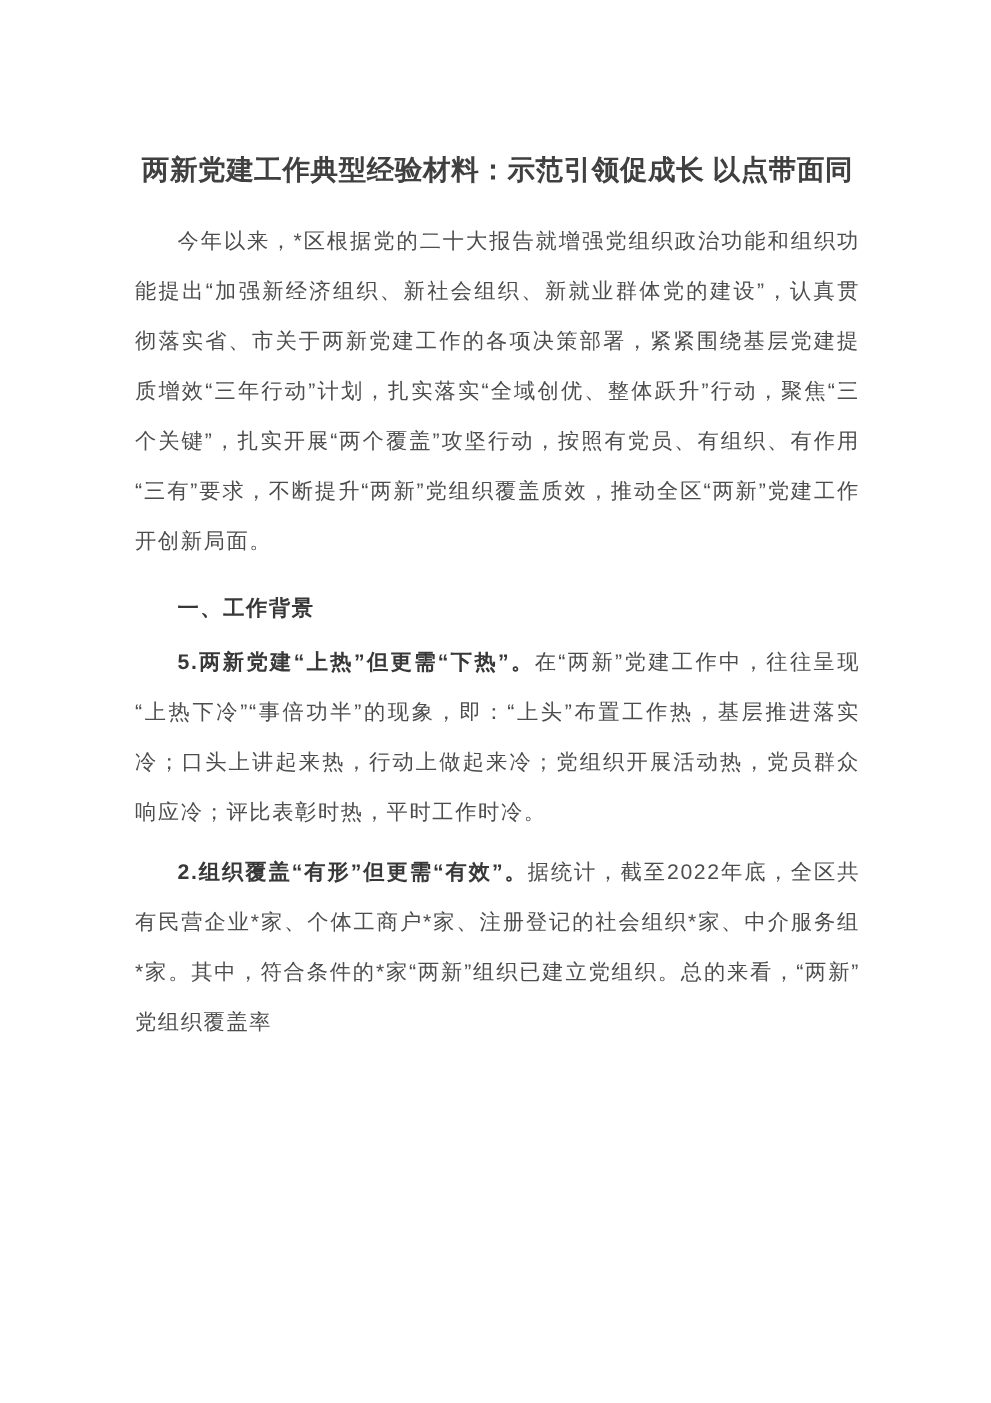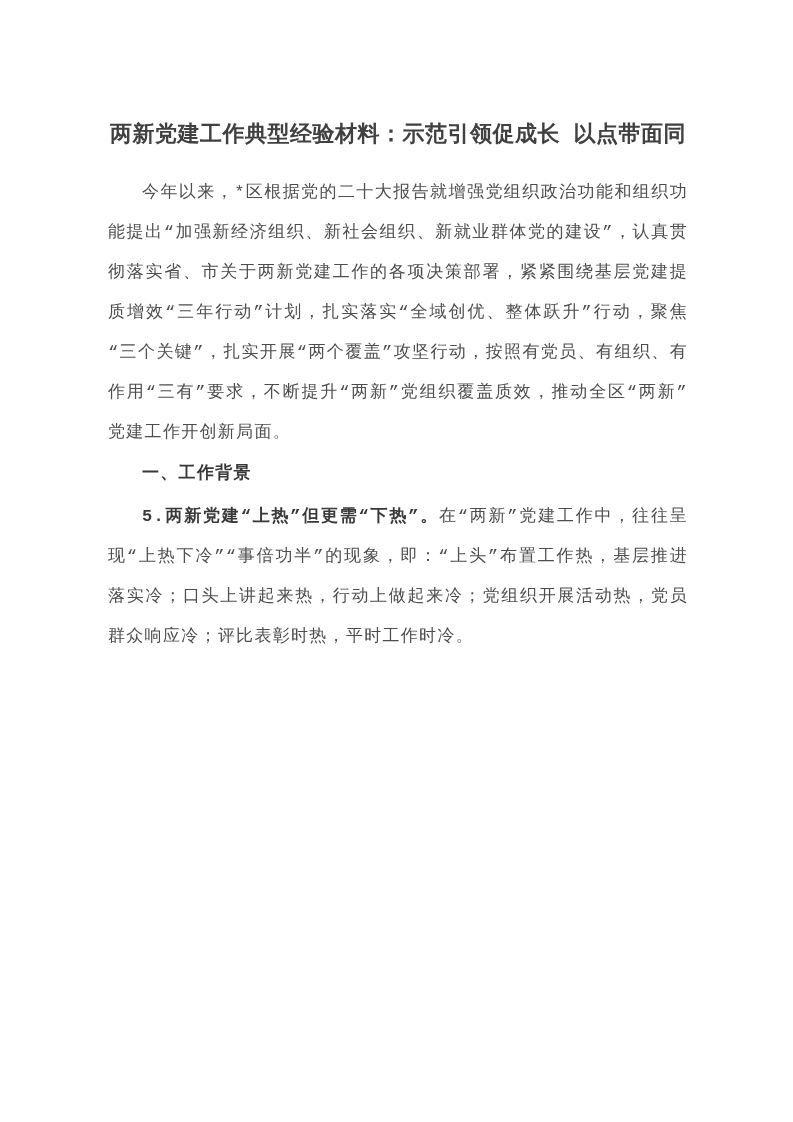--- a/index.html
+++ b/index.html
@@ -7,21 +7,21 @@
     padding: 0;
     background: #ffffff;
   }
   .page {
     position: relative;
     width: 793px;
     height: 996px;
     background: #ffffff;
     overflow: hidden;
     margin: 0 auto;
-    font-family: Liberation Mono, monospace;
+    font-family: Liberation Sans, sans-serif;
   }
   .content {
     padding: 114px 105px 0 108px;
   }
   .doc-title {
     font-size: 22px;
     line-height: 44px;
     font-weight: bold;
     color: #404040;
     text-align: center;
@@ -37,21 +37,21 @@
     color: #4d4d4d;
     letter-spacing: 1.3px;
     text-align: justify;
     text-justify: inter-character;
     text-indent: 2em;
   }
   .doc-body p + p {
     margin-top: 3px;
   }
   .para.heading {
-    margin-top: 1px;
+    margin-top: 14px;
     font-weight: bold;
     color: #383838;
   }
   .para.body + .para.body {
     margin-top: 8px;
   }
   .run {
     color: inherit;
   }
   .run.bold {
@@ -64,15 +64,16 @@
 
 <div class="page">
   <div class="content">
     <div class="doc-title">
       <div>两新党建工作典型经验材料：示范引领促成长 以点带面同</div>
     </div>
     <div class="doc-body">
         <p class="para body"><span class="run">今年以来，*区根据党的二十大报告就增强党组织政治功能和组织功能提出“加强新经济组织、新社会组织、新就业群体党的建设”，认真贯彻落实省、市关于两新党建工作的各项决策部署，紧紧围绕基层党建提质增效“三年行动”计划，扎实落实“全域创优、整体跃升”行动，聚焦“三个关键”，扎实开展“两个覆盖”攻坚行动，按照有党员、有组织、有作用“三有”要求，不断提升“两新”党组织覆盖质效，推动全区“两新”党建工作开创新局面。</span></p>
         <p class="para heading"><span class="run bold">一、工作背景</span></p>
         <p class="para body"><span class="run bold">5.两新党建“上热”但更需“下热”。</span><span class="run">在“两新”党建工作中，往往呈现“上热下冷”“事倍功半”的现象，即：“上头”布置工作热，基层推进落实冷；口头上讲起来热，行动上做起来冷；党组织开展活动热，党员群众响应冷；评比表彰时热，平时工作时冷。</span></p>
+        <p class="para body"><span class="run bold">2.组织覆盖“有形”但更需“有效”。</span><span class="run">据统计，截至2022年底，全区共有民营企业*家、个体工商户*家、注册登记的社会组织*家、中介服务组*家。其中，符合条件的*家“两新”组织已建立党组织。总的来看，“两新”党组织覆盖率</span></p>
       </div>
   </div>
 </div>
 
 </body></html>

